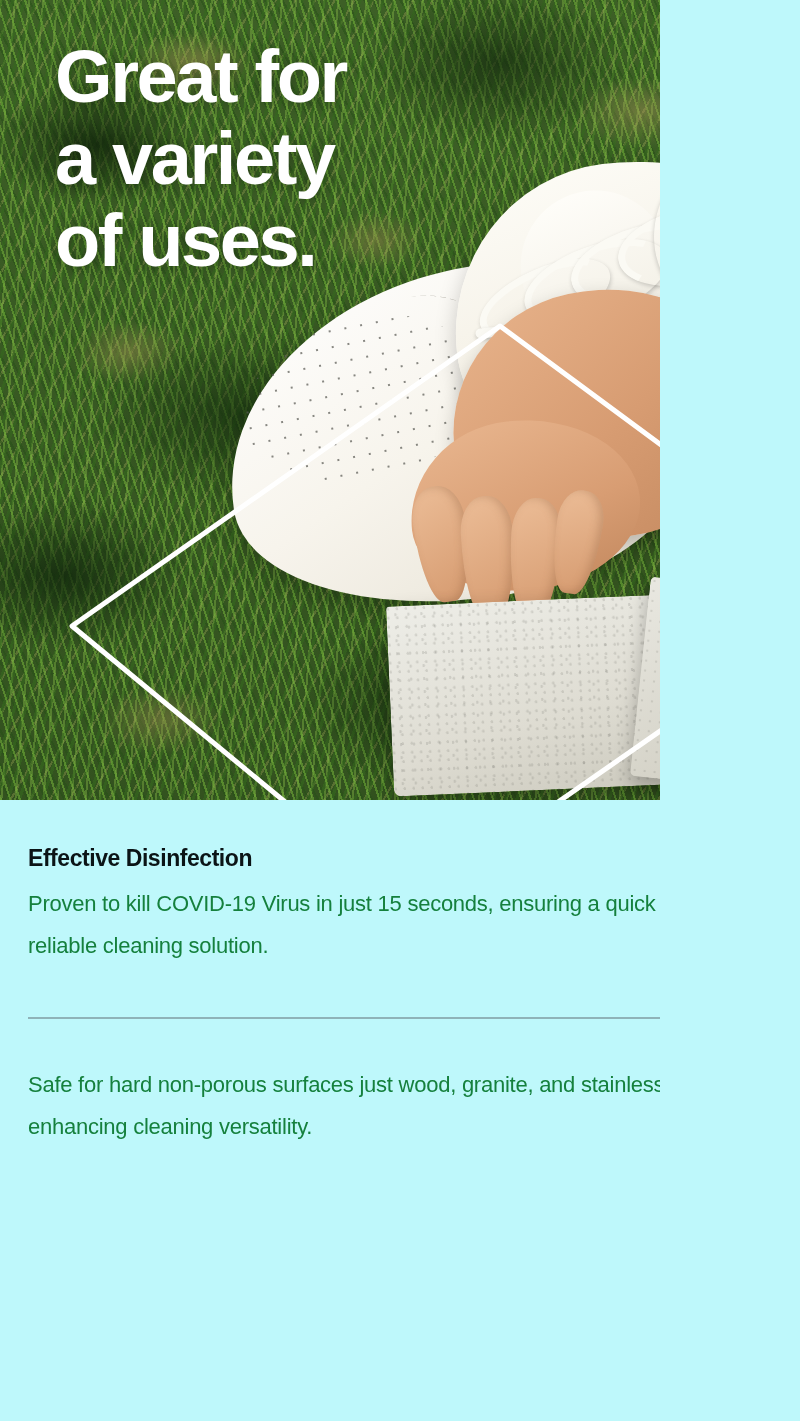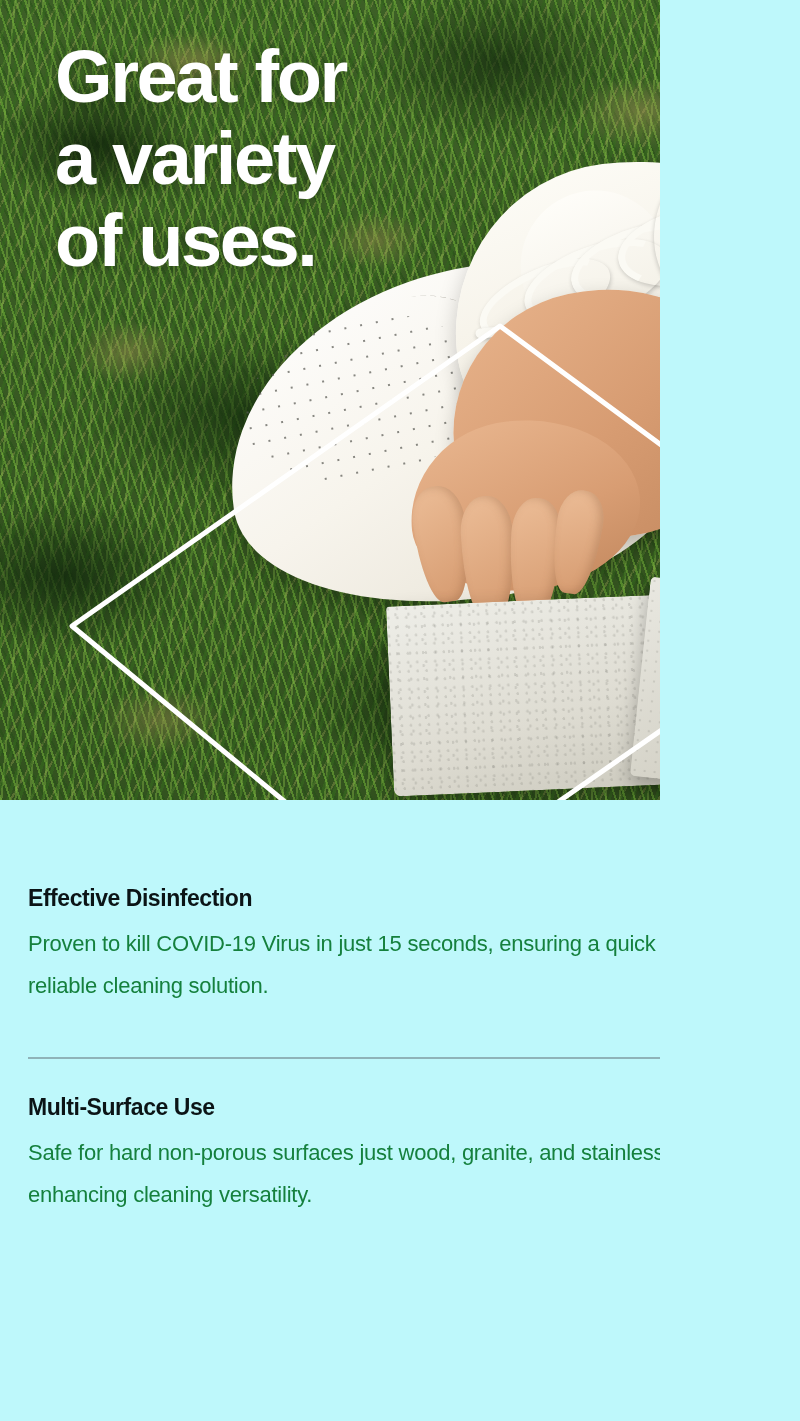--- a/index.html
+++ b/index.html
@@ -248,24 +248,24 @@
     font-weight:700;
     line-height:82px;
     letter-spacing:-2.4px;
     text-shadow:0 2px 14px rgba(0,0,0,.30);
     white-space:pre-line;
   }
 
   
   .features {
     position:absolute;
-    left:0; top:832px;
+    left:0; top:800px;
     width:800px;
     background:#bef8fb;
-    padding:16px 28px;
+    padding:8px 28px;
   }
 
   .feature { padding:0; }
 
   .feature-title {
     font-size:23px;
     font-weight:700;
     color:#0b1416;
     letter-spacing:-.45px;
     line-height:28px;
@@ -343,19 +343,18 @@
       <div class="feature-title">Effective Disinfection</div>
       <div class="feature-desc">Proven to kill COVID-19 Virus in just 15 seconds, ensuring a quick and reliable cleaning solution.</div>
     </div>
 
     <div class="divider"></div>
 
 
     <div class="divider"></div>
 
     <div class="feature f3-box">
-      <div class="feature-title">Multi-Surface Use</div>
       <div class="feature-desc">Safe for hard non-porous surfaces just wood, granite, and stainless steel, enhancing cleaning versatility.</div>
     </div>
 
   </div>
 
 </div>
 
 </body></html>

